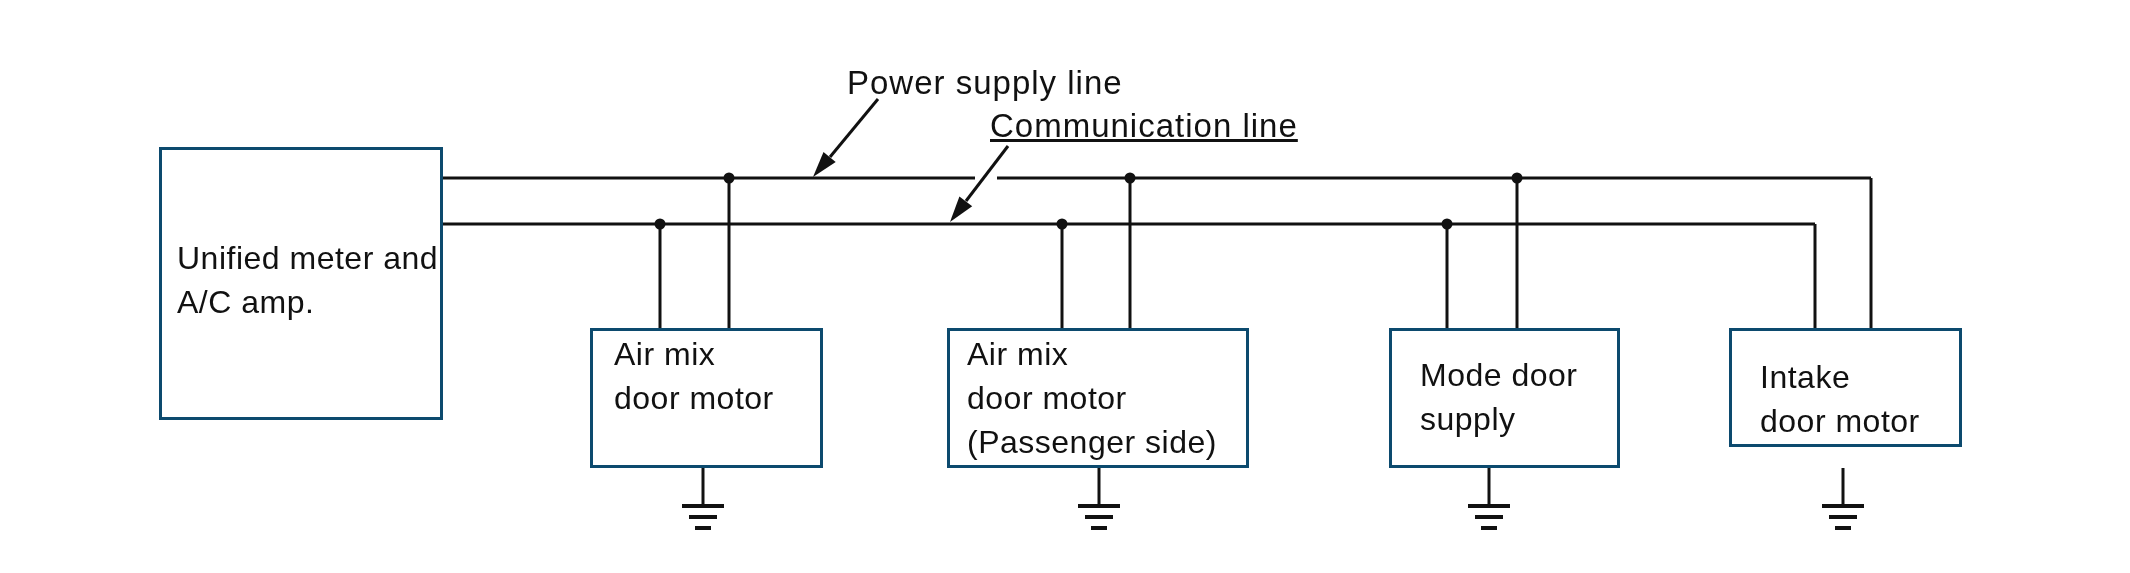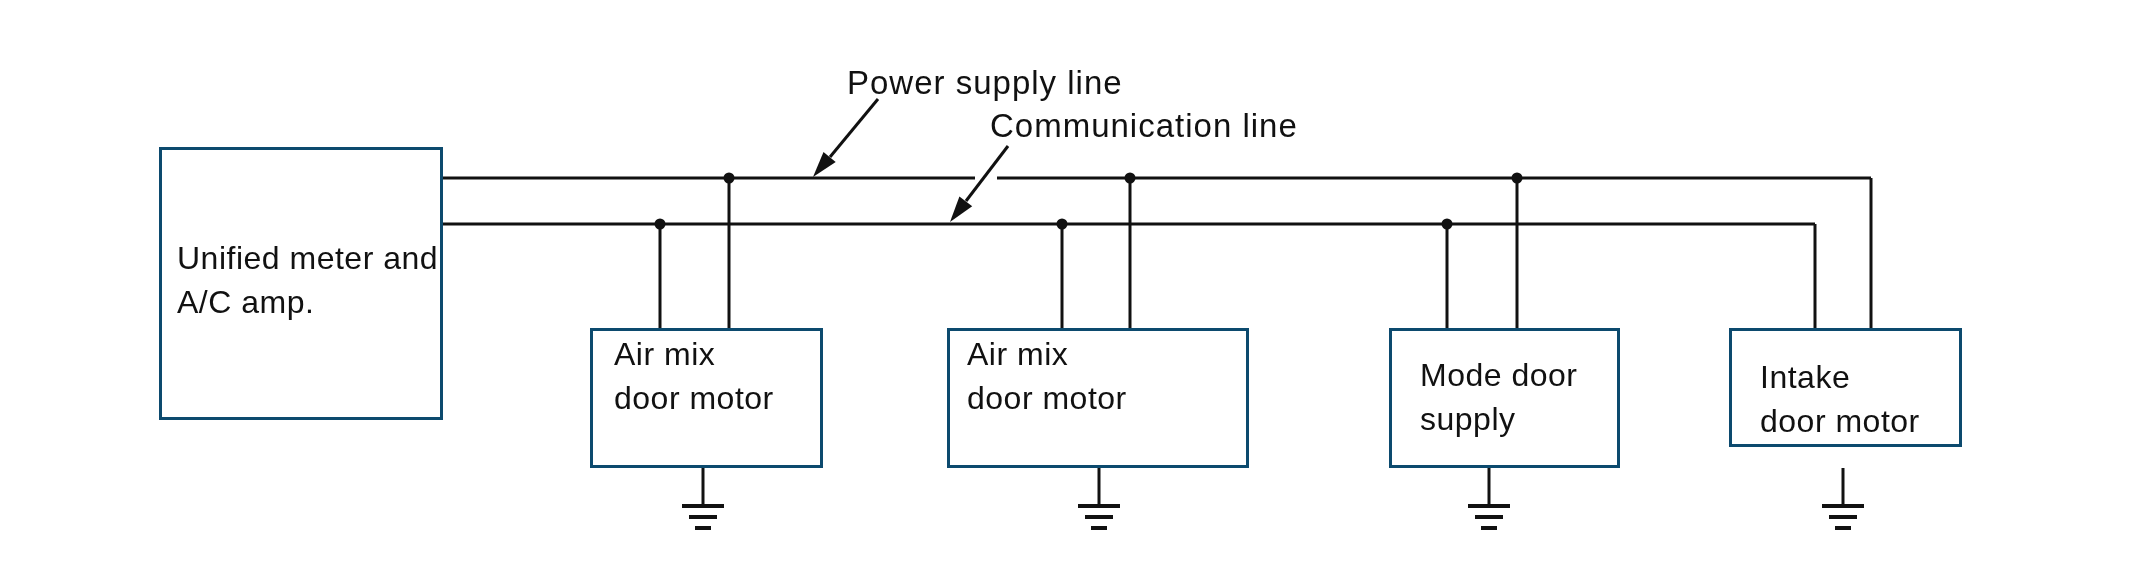--- a/index.html
+++ b/index.html
@@ -42,21 +42,21 @@
   .box-intake     { left: 1729px; top: 328px; width: 233px; height: 119px; padding: 24px 0 0 28px; }
   .callout {
     position: absolute;
     font-size: 33px;
     line-height: 40px;
     letter-spacing: 1px;
     white-space: nowrap;
     color: #111111;
   }
   .callout-power { left: 847px; top: 63px; }
-  .callout-comm  { left: 990px; top: 106px; }
+  .callout-comm  { left: 990px; top: 106px; text-decoration: underline; }
 </style>
 </head>
 <body>
 
 <div class="stage">
 
   <svg class="wiring" width="2130" height="573" viewBox="0 0 2130 573" stroke="#111111" stroke-width="3" fill="none">
 
     <line x1="441" y1="178" x2="975" y2="178"></line>
     <line x1="997" y1="178" x2="1871" y2="178"></line>
@@ -125,20 +125,21 @@
   </div>
 
   <div class="box box-driver">
     <span class="tline">Air mix</span>
     <span class="tline">door motor</span>
   </div>
 
   <div class="box box-passenger">
     <span class="tline">Air mix</span>
     <span class="tline">door motor</span>
+    <span class="tline">(Passenger side)</span>
   </div>
 
   <div class="box box-mode">
     <span class="tline">Mode door</span>
     <span class="tline">supply</span>
   </div>
 
   <div class="box box-intake">
     <span class="tline">Intake</span>
     <span class="tline">door motor</span>

